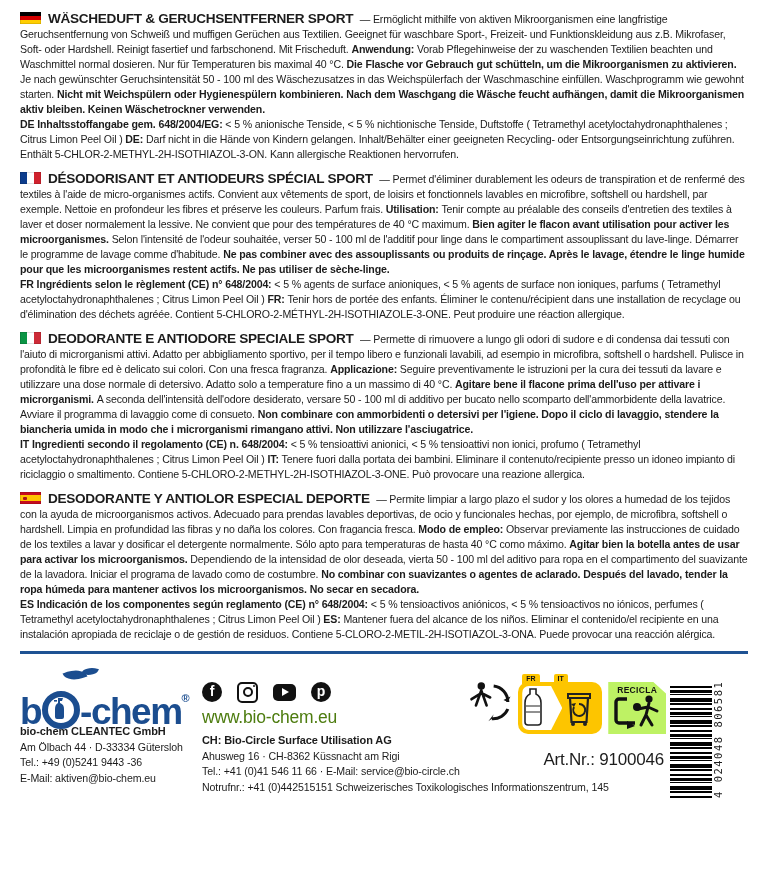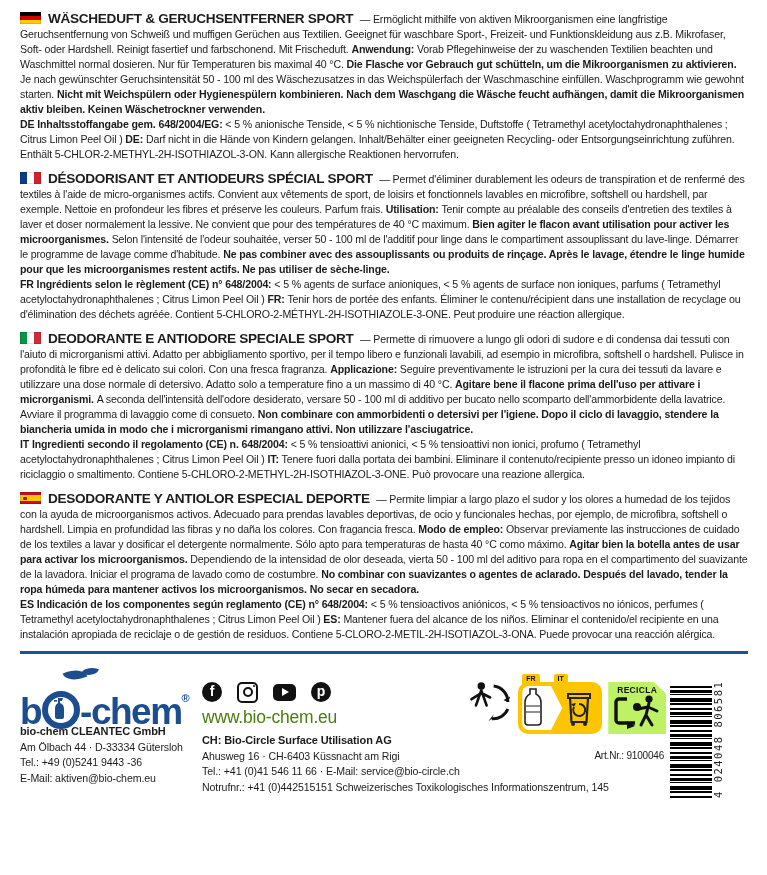--- a/index.html
+++ b/index.html
@@ -62,21 +62,21 @@
         padding:0 4px;border-radius:2px 2px 0 0;}
   .sort-body{width:84px;height:52px;background:#fdc500;border-radius:10px;display:flex;
         align-items:center;overflow:hidden;}
   .sort-left{width:40px;height:44px;margin-left:4px;background:#fff;
         clip-path:polygon(0 0,72% 0,100% 50%,72% 100%,0 100%);
         border-radius:7px 0 0 7px;display:flex;align-items:center;}
   .recicla{width:60px;height:52px;background:#bef264;margin-top:4px;
         clip-path:polygon(0 0,78% 0,100% 22%,100% 100%,0 100%);
         display:flex;flex-direction:column;align-items:center;}
   .recicla-text{font-weight:bold;font-size:8.5px;letter-spacing:0.3px;color:#111;margin-top:3px;}
-  .artnr{font-size:10px;letter-spacing:-0.2px;text-align:right;margin-top:16px;padding-right:2px;}
+  .artnr{font-size:17px;letter-spacing:-0.2px;text-align:right;margin-top:16px;padding-right:2px;}
   .barcode{display:flex;height:124px;margin-top:2px;}
   .barcode-stripes{width:42px;height:112px;margin-top:6px;
     background:repeating-linear-gradient(to bottom,
       #000 0 2px,#fff 2px 4px,#000 4px 7px,#fff 7px 8px,#000 8px 9px,#fff 9px 12px,
       #000 12px 16px,#fff 16px 17px,#000 17px 19px,#fff 19px 22px);}
   .barcode-digits{writing-mode:vertical-rl;transform:rotate(180deg);font-size:10.5px;
     font-family:"DejaVu Sans Mono", monospace;letter-spacing:1.5px;padding-left:1px;height:118px;}
 </style>
 </head>
 <body>
@@ -129,21 +129,21 @@
   <div class="fcol2">
     <div class="social-row">
       <div class="icon-fb">f</div>
       <div class="icon-ig"></div>
       <div class="icon-yt"></div>
       <div class="icon-pin">p</div>
     </div>
     <div class="website">www.bio-chem.eu</div>
     <div class="addr">
       <div class="company">CH: Bio-Circle Surface Utilisation AG</div>
-      <div class="nowrap">Ahusweg 16 · CH-6403 Küssnacht am Rigi</div>
+      <div class="nowrap">Ahusweg 16 · CH-8362 Küssnacht am Rigi</div>
       <div class="nowrap">Tel.: +41 (0)41 546 11 66 · E-Mail: service@bio-circle.ch</div>
       <div class="nowrap">Notrufnr.: +41 (0)442515151 Schweizerisches Toxikologisches Informationszentrum, 145</div>
     </div>
   </div>
 
   <div class="fcol3">
     <div class="badges-row">
       <svg width="46" height="46" viewBox="0 0 50 50">
         <circle cx="15" cy="8" r="4.2" fill="#111"></circle>
         <path d="M15 13 L9 30 M15 13 L21 30 M15 16 L4 23 M15 16 L25 21" stroke="#111" stroke-width="3" fill="none" stroke-linecap="round"></path>

